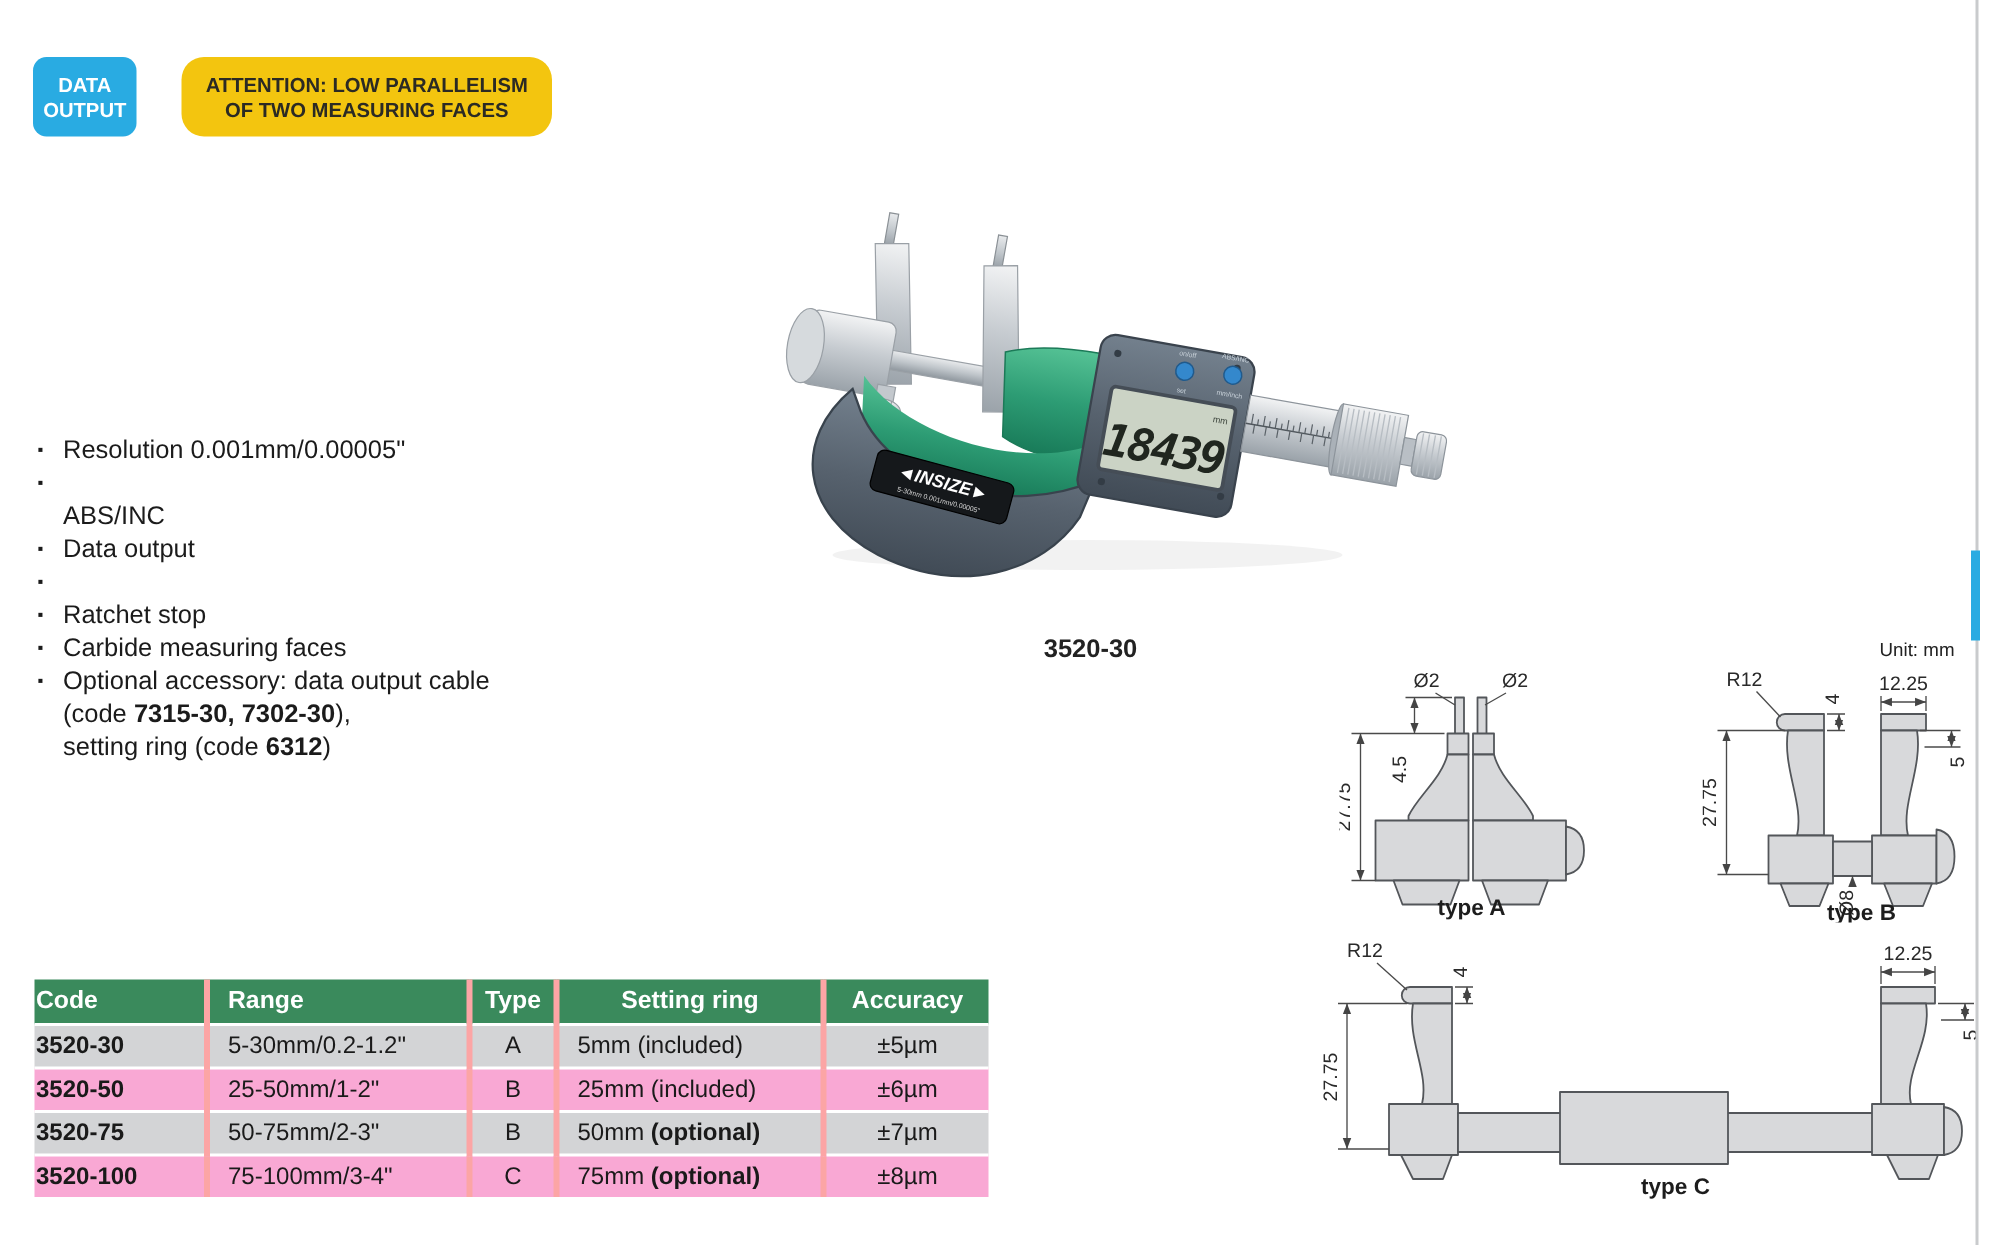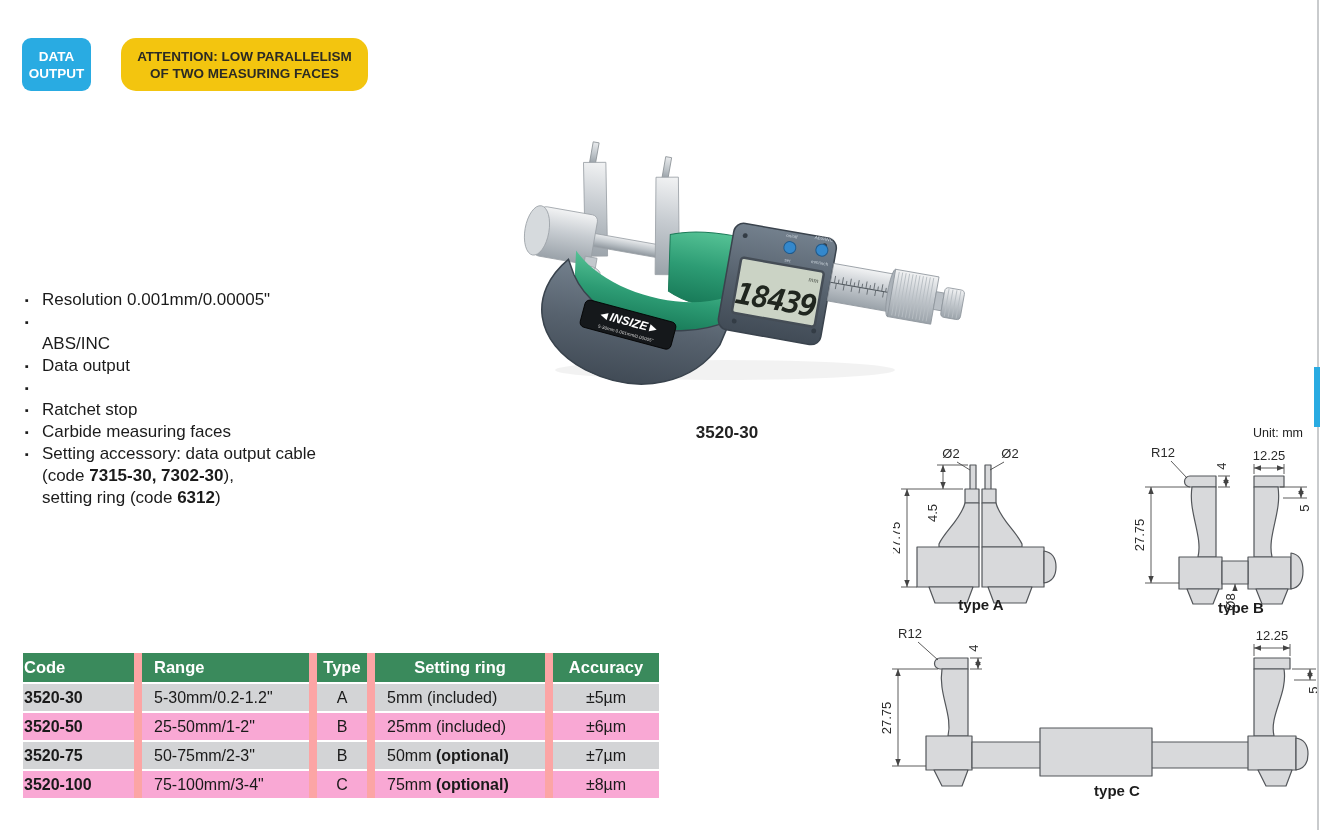--- a/index.html
+++ b/index.html
@@ -41,21 +41,21 @@
   .draw .dim line, .draw .dim path { stroke:#4a4a4a; stroke-width:0.9; fill:none; }
   .draw text { font-family:"Liberation Sans",sans-serif; font-size:13px; fill:#2a2a2a; }
   .draw .tlabel { font-size:15px; font-weight:bold; fill:#1d1d1d; text-anchor:middle; }
 
   
   .spec-table { position:absolute; left:23px; top:653px; border-collapse:collapse;
     table-layout:fixed; font-size:16px; color:#1a1a1a; }
   .spec-table th { background:#3a8a5c; color:#fff; font-weight:bold; height:27px; font-size:16.5px; }
   .spec-table td { height:25px; background:#f9a8d4; }
   .spec-table tbody tr:nth-child(odd) td { background:#d3d4d6; }
-  .spec-table th + th, .spec-table td + td { border-left:8px solid #fca5a5; }
+  .spec-table th + th, .spec-table td + td { border-left:4px solid #fca5a5; }
   .spec-table tbody td { border-top:2px solid #ffffff; }
   .spec-table th:nth-child(1), .spec-table td:nth-child(1) { text-align:left; }
   .spec-table th:nth-child(2), .spec-table td:nth-child(2) { text-align:left; padding-left:12px; }
   .spec-table th:nth-child(3), .spec-table td:nth-child(3) { text-align:center; }
   .spec-table th:nth-child(4) { text-align:center; }
   .spec-table td:nth-child(4) { text-align:left; padding-left:12px; }
   .spec-table th:nth-child(5), .spec-table td:nth-child(5) { text-align:center; }
   .cell-code { font-weight:bold; }
 
   
@@ -96,21 +96,21 @@
       <li>
         <span class="bullet">▪</span>
         <span><span>Ratchet stop</span></span>
       </li>
       <li>
         <span class="bullet">▪</span>
         <span><span>Carbide measuring faces</span></span>
       </li>
       <li>
         <span class="bullet">▪</span>
-        <span><span>Setting accessory: data output cable</span><br><span>(code </span><span class="b">7315-30, 7302-30</span><span>),</span><br><span>setting ring (code </span><span class="b">6312</span><span>)</span></span>
+        <span><span>Optional accessory: data output cable</span><br><span>(code </span><span class="b">7315-30, 7302-30</span><span>),</span><br><span>setting ring (code </span><span class="b">6312</span><span>)</span></span>
       </li>
     </ul>
 
   <svg class="product-svg" viewBox="0 0 470 250">
     <defs>
       <linearGradient id="gSilver" x1="0" y1="0" x2="0" y2="1">
         <stop offset="0" stop-color="#f2f3f4"></stop>
           <stop offset="0.45" stop-color="#c7ccd1"></stop>
           <stop offset="1" stop-color="#9aa2a9"></stop>
       </linearGradient>

